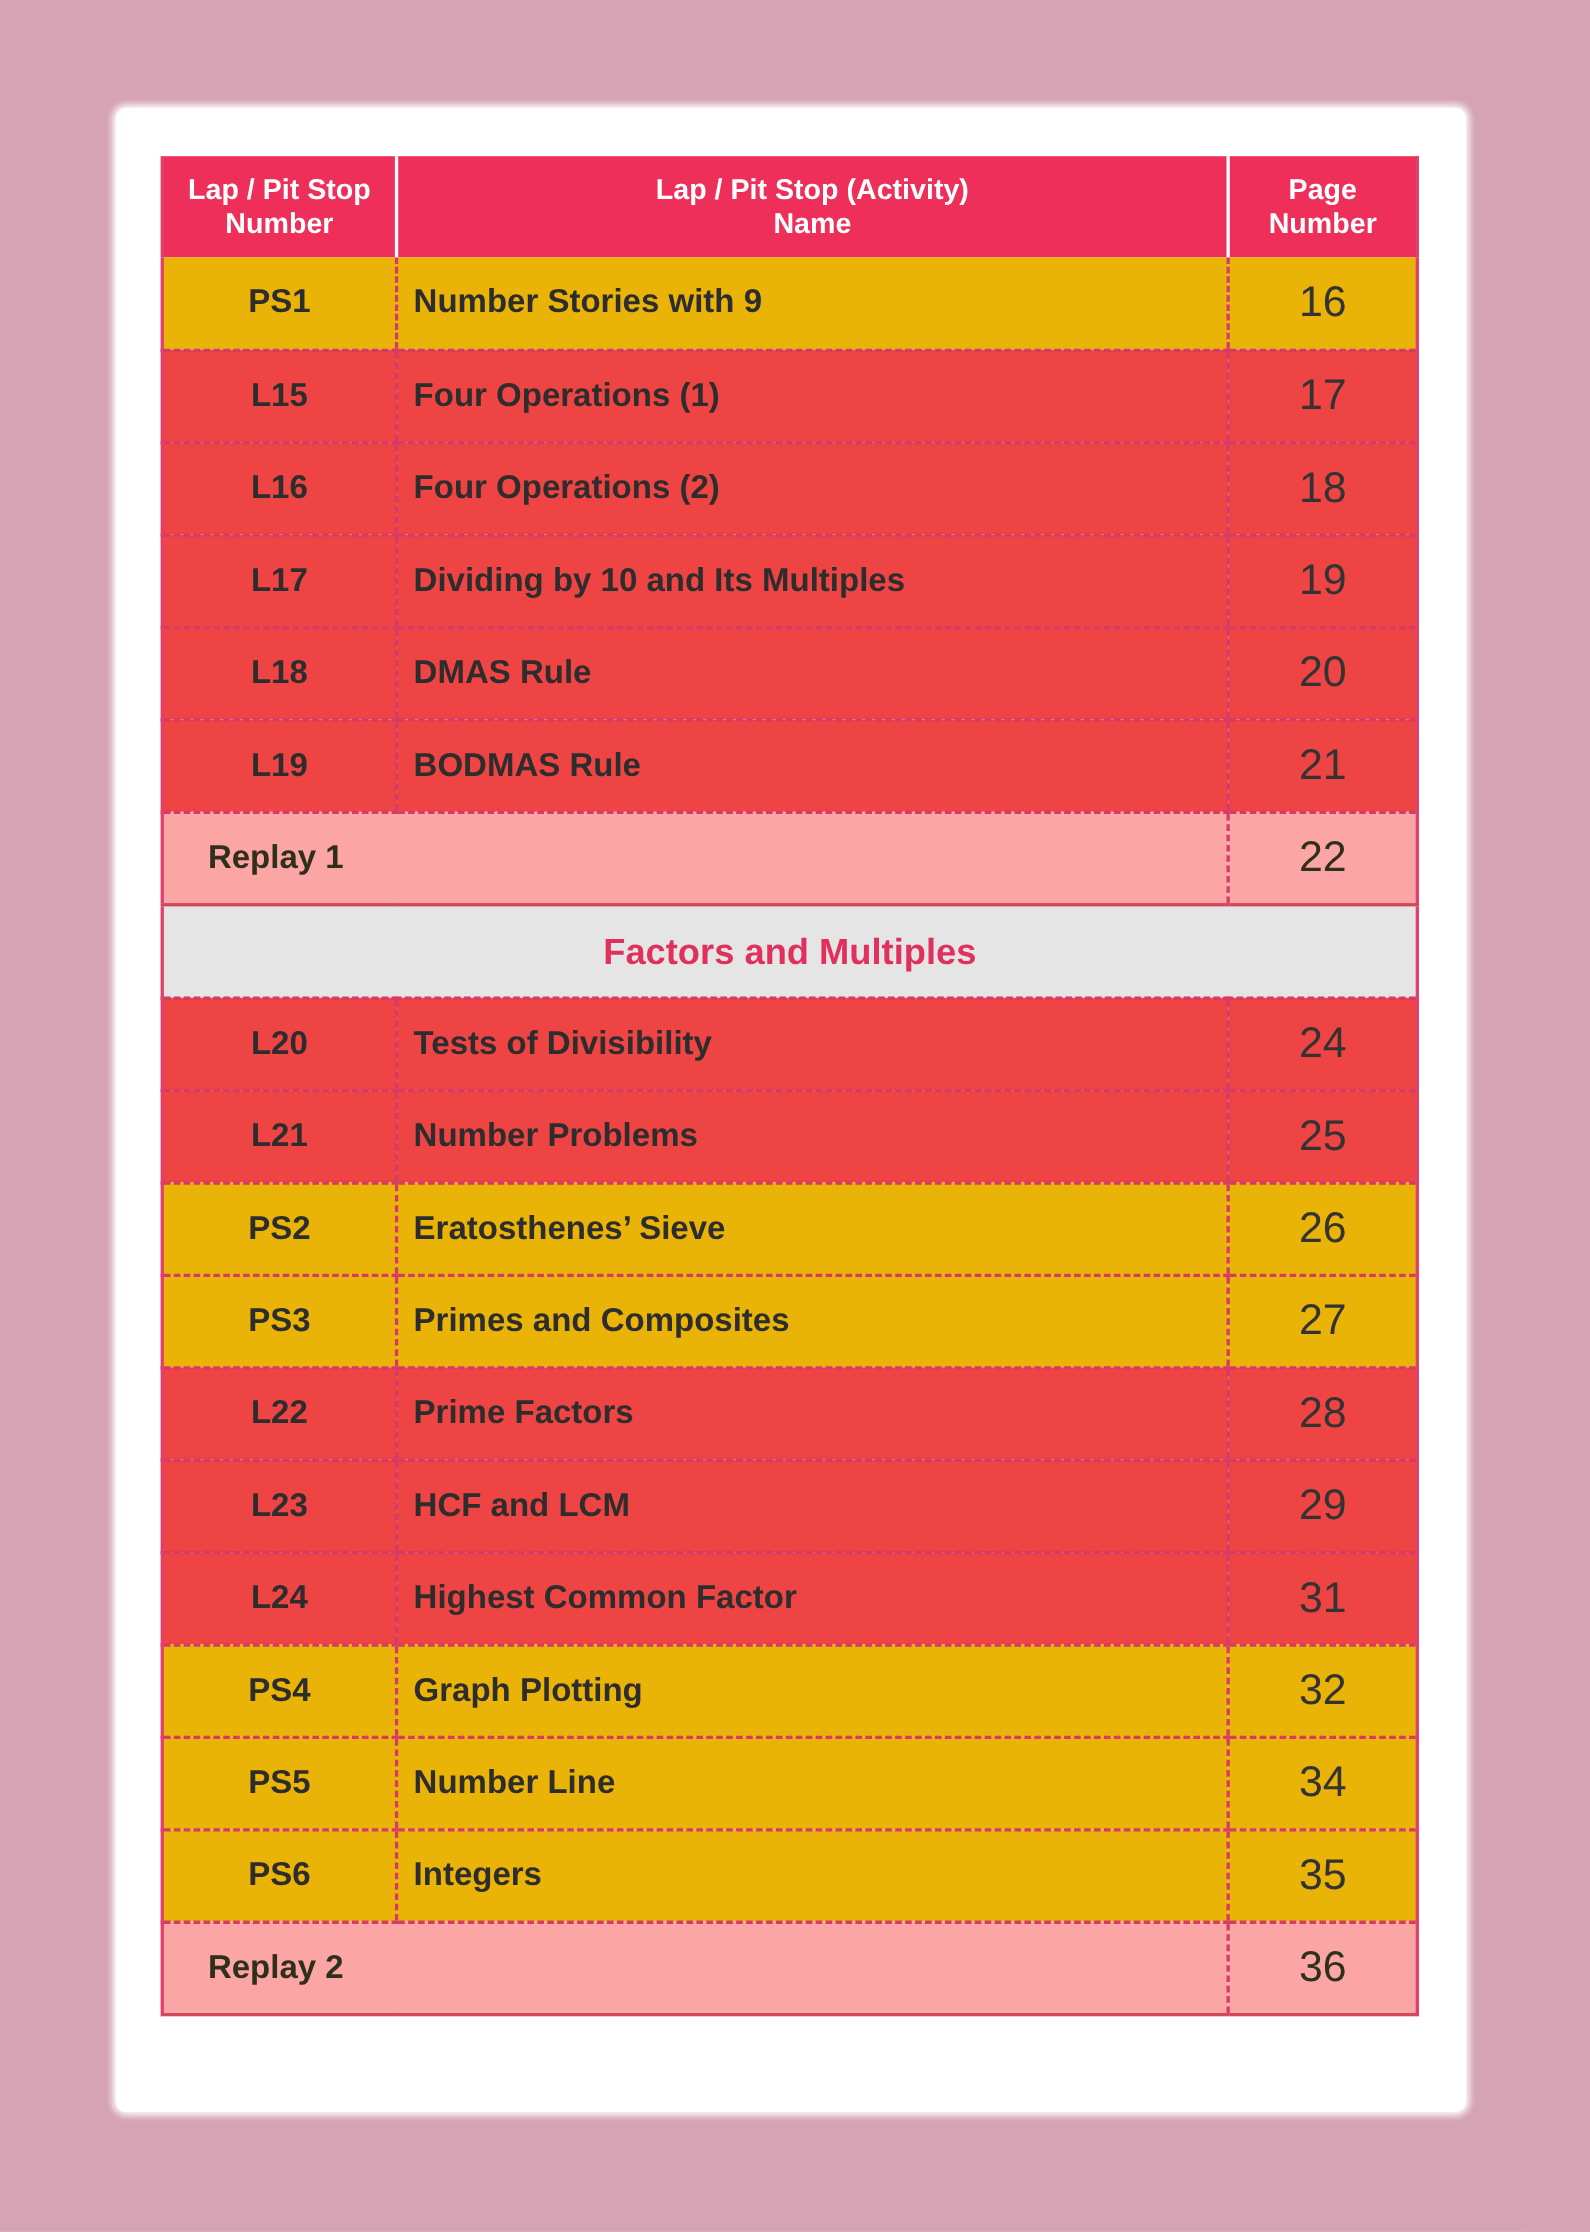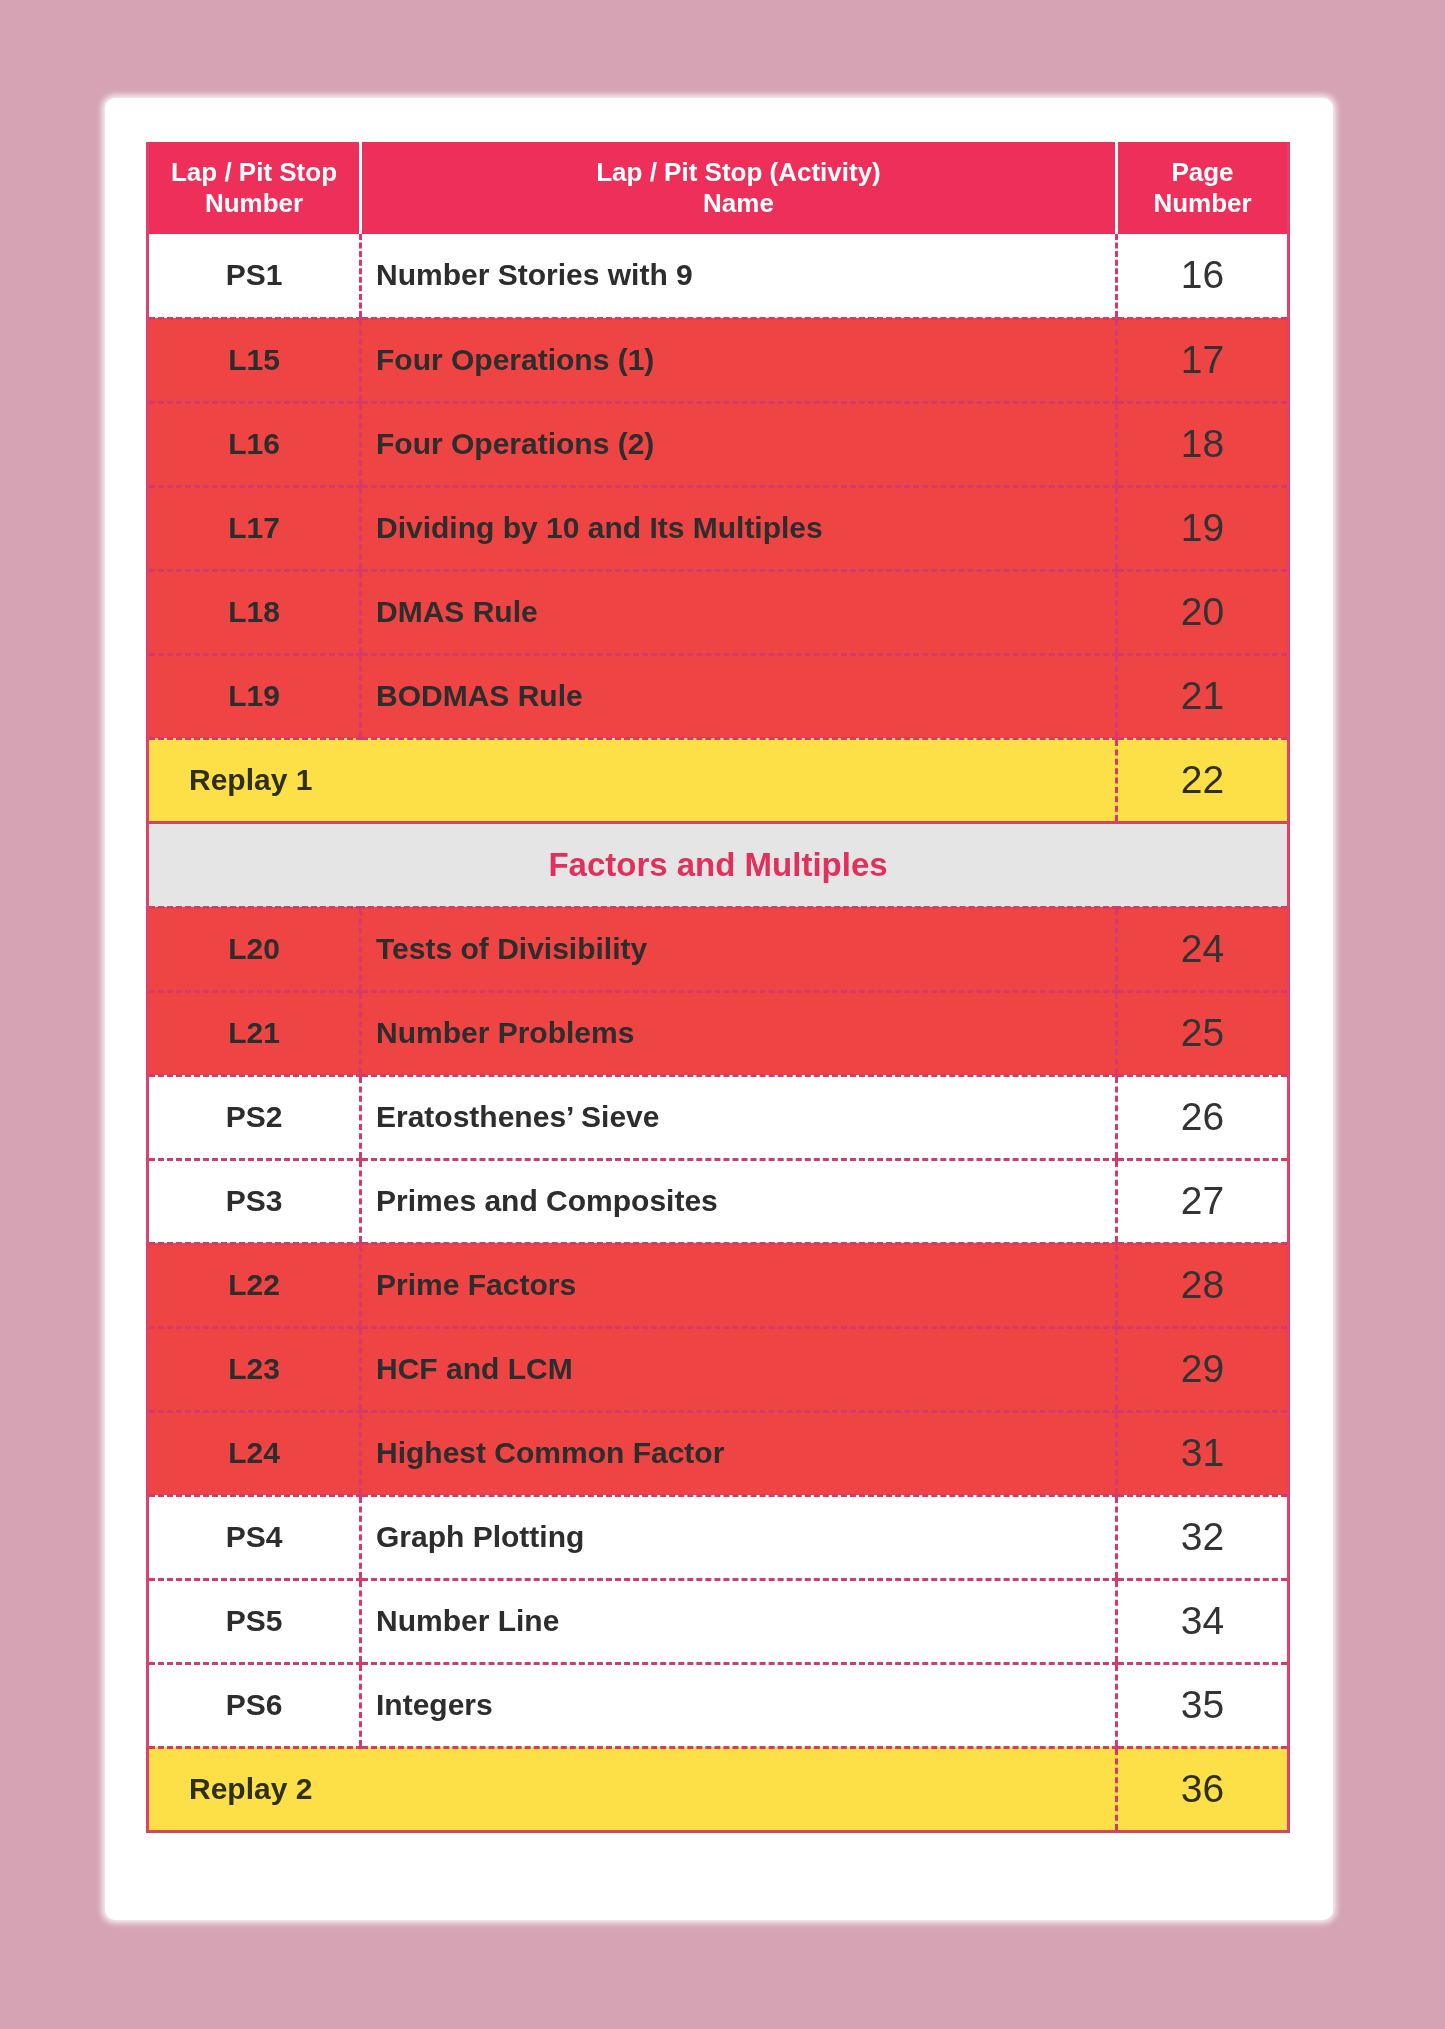--- a/index.html
+++ b/index.html
@@ -77,22 +77,22 @@
     padding-left: 14px;
   }
   td.page {
     text-align: center;
     font-weight: normal;
     font-size: 39px;
     color: #333333;
   }
 
   tr.row-lap td { background: #ef4444; }
-  tr.row-pit td { background: #ffffff; }
-  tr.row-replay td { background: #fde047; color: #2f2f1c; }
+  tr.row-pit td { background: #eab308; }
+  tr.row-replay td { background: #fca5a5; color: #2f2f1c; }
   tr.row-replay td.replay-label {
     font-weight: bold;
     padding-left: 40px;
     text-align: left;
   }
   tr.row-replay td {
     border-bottom: 3px solid #d0485e;
   }
   tr.row-section td {
     background: #e5e5e5;

